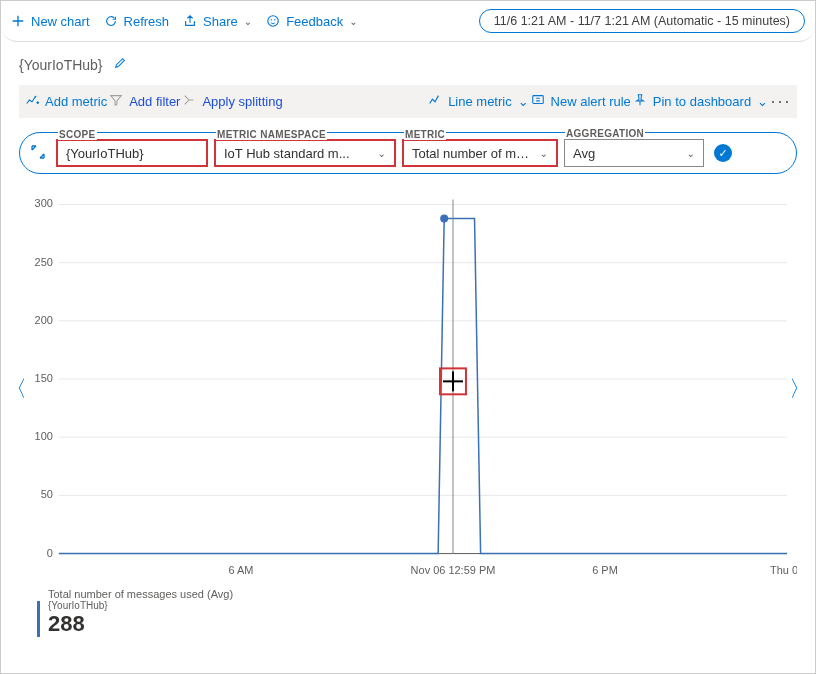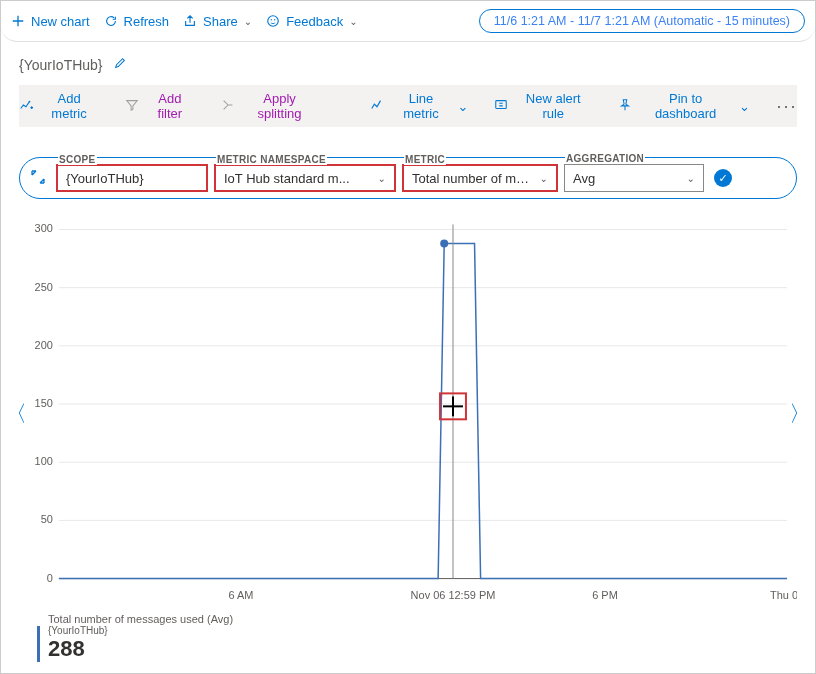--- a/index.html
+++ b/index.html
@@ -2,35 +2,35 @@
 <html><head>
 <meta charset="utf-8">
 <style>
 * { box-sizing: border-box; margin: 0; padding: 0; }
 body { font-family: 'Segoe UI', Arial, sans-serif; font-size: 13px; color: #323130; background: #fff; width: 816px; height: 674px; position: relative; overflow: hidden; border: 1px solid #ccc; }
 
 .top-toolbar { display: flex; align-items: center; padding: 8px 10px; border-bottom: 1px solid #e1e1e1; gap: 14px; border-radius: 16px; }
 .tb-btn { display: flex; align-items: center; gap: 6px; cursor: pointer; color: #0078d4; font-size: 13px; }
 .tb-btn .ico { display: inline-flex; width: 14px; height: 14px; align-items: center; justify-content: center; }
 .tb-btn .chev { font-size: 10px; color: #605e5c; }
-.time-range { margin-left: auto; border: 1px solid #0078d4; border-radius: 14px; padding: 4px 14px; color: #3b82f6; font-size: 12.5px; }
+.time-range { margin-left: auto; border: 1px solid #0078d4; border-radius: 14px; padding: 4px 14px; color: #404040; font-size: 12.5px; }
 
 .title-row { display: flex; align-items: center; padding: 14px 18px 12px 18px; gap: 10px; }
 .title-row h1 { font-size: 18px; font-weight: 600; }
 .title-row .subtitle { color: #605e5c; font-size: 14px; }
 .pencil-ico { color: #0078d4; }
 
-.metric-toolbar { display: flex; align-items: center; background: #f3f2f1; margin: 0 18px; padding: 6px 0; gap: 26px; font-size: 13px; text-align: center; }
+.metric-toolbar { display: flex; align-items: center; background: #f3f2f1; margin: 0 18px; padding: 6px 6px; gap: 2px; font-size: 13px; text-align: center; }
 .mt-btn { display: flex; align-items: center; gap: 6px; cursor: pointer; }
 .mt-blue { color: #0078d4; }
-.mt-grey { color: #a21caf; }
+.mt-grey { color: #1d4ed8; }
 .mt-sep { flex: 1; }
 .ellipsis { font-size: 18px; color: #605e5c; letter-spacing: 1px; }
 
-.config-bar { display: flex; align-items: center; margin: 30px 18px 0 18px; border: 1.5px solid #0078d4; border-radius: 999px; padding: 6px 10px; gap: 6px; position: relative; }
+.config-bar { display: flex; align-items: center; margin: 14px 18px 0 18px; border: 1.5px solid #0078d4; border-radius: 999px; padding: 6px 10px; gap: 6px; position: relative; }
 .config-bar .arrows-ico { color: #0078d4; margin-right: 4px; }
 .field { position: relative; border: 1px solid #8a8886; padding: 3px 8px 3px 8px; background: #fff; min-width: 140px; display: flex; align-items: center; height: 28px; }
 .field.hi { border: 2px solid #d13438; }
 .field .label { position: absolute; top: -12px; left: 0px; font-size: 10px; color: #605e5c; font-weight: 600; letter-spacing: 0.3px; background: #fff; padding: 0 1px; }
 .field .value { font-size: 13px; color: #323130; flex: 1; white-space: nowrap; overflow: hidden; text-overflow: ellipsis; }
 .field .dd { font-size: 10px; color: #605e5c; margin-left: 6px; }
 .check-badge { width: 18px; height: 18px; border-radius: 50%; background: #0078d4; color: #fff; display: flex; align-items: center; justify-content: center; font-size: 11px; margin-left: 4px; }
 
 .chart-wrap { position: relative; margin: 20px 18px 0 18px; height: 390px; }
 .nav-arrow { position: absolute; top: 50%; transform: translateY(-50%); font-size: 22px; color: #0078d4; cursor: pointer; }

